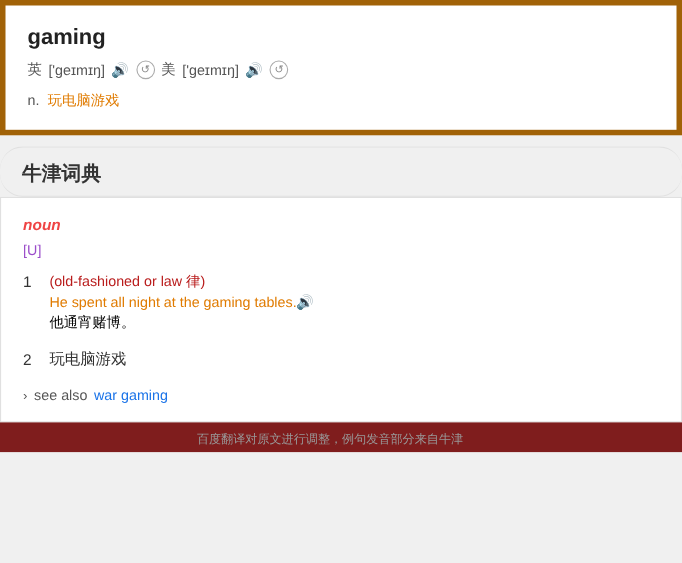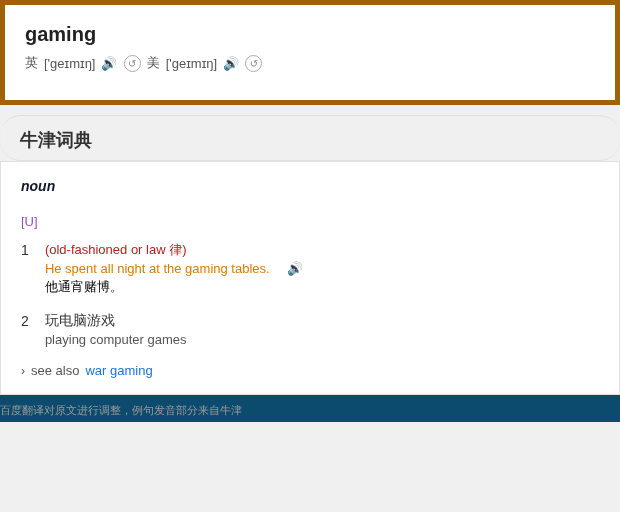--- a/index.html
+++ b/index.html
@@ -72,22 +72,22 @@
     .oxford-body {
       background: #fff;
       padding: 16px 20px 16px 20px;
       border: 1px solid #e0e0e0;
     }
 
     .pos-label {
       font-size: 14px;
       font-weight: bold;
       font-style: italic;
-      color: #0f172a;
-      margin-bottom: 20px;
+      color: #ef4444;
+      margin-bottom: 8px;
     }
 
     .uncountable-label {
       color: #9b4dca;
       font-size: 13px;
       margin-bottom: 12px;
     }
 
     .entry {
       margin-bottom: 14px;
@@ -119,21 +119,21 @@
       font-size: 14px;
       margin-bottom: 4px;
     }
 
     .entry-example {
       color: #e07b00;
       font-size: 13px;
       margin-bottom: 2px;
       display: flex;
       align-items: center;
-      gap: 18px;
+      gap: 0;
     }
 
     .entry-translation {
       color: #000000;
       font-size: 13px;
       margin-bottom: 2px;
     }
 
     .entry-def-cn {
       color: #333;
@@ -165,25 +165,25 @@
     }
 
     .see-also-link {
       color: #1a73e8;
       font-size: 13px;
       text-decoration: none;
       cursor: pointer;
     }
 
     .footer-note {
-      text-align: left;
+      text-align: center;
       color: #999;
       font-size: 11px;
       padding: 8px 20px 4px 0;
-      background: #0c4a6e;
+      background: #7f1d1d;
     }
 
     .speaker-btn {
       display: inline-flex;
       align-items: center;
       cursor: pointer;
       color: #888;
     }
 
     
@@ -219,20 +219,24 @@
       <span class="replay-unicode">↺</span>
     </span>
     <span class="lang-label">美</span>
     <span class="phonetic">['ɡeɪmɪŋ]</span>
     <span class="speaker-btn">
       <span class="spk-unicode">🔊</span>
     </span>
     <span class="speaker-btn">
       <span class="replay-unicode">↺</span>
     </span>
+  </div>
+  <div class="definition-short">
+    <span class="pos">n.</span>
+    <span class="meaning">玩电脑游戏</span>
   </div>
 </div>
 
 <div class="section-title">牛津词典</div>
 
 <div class="oxford-body">
   <div class="pos-label">noun</div>
   <div class="uncountable-label">[U]</div>
 
   <div class="entry">
@@ -246,21 +250,20 @@
         </span>
       </div>
       <div class="entry-translation">他通宵赌博。</div>
     </span>
   </div>
 
   <div class="entry">
     <span class="entry-number">2</span>
     <span class="entry-content">
       <div class="entry-def-cn">玩电脑游戏</div>
-      <div class="entry-def-en">playing computer games</div>
     </span>
   </div>
 
   <div class="see-also-row">
     <span class="chevron-icon">›</span>
     <span class="see-also-text">see also</span>
     <a class="see-also-link">war gaming</a>
   </div>
 </div>
 

